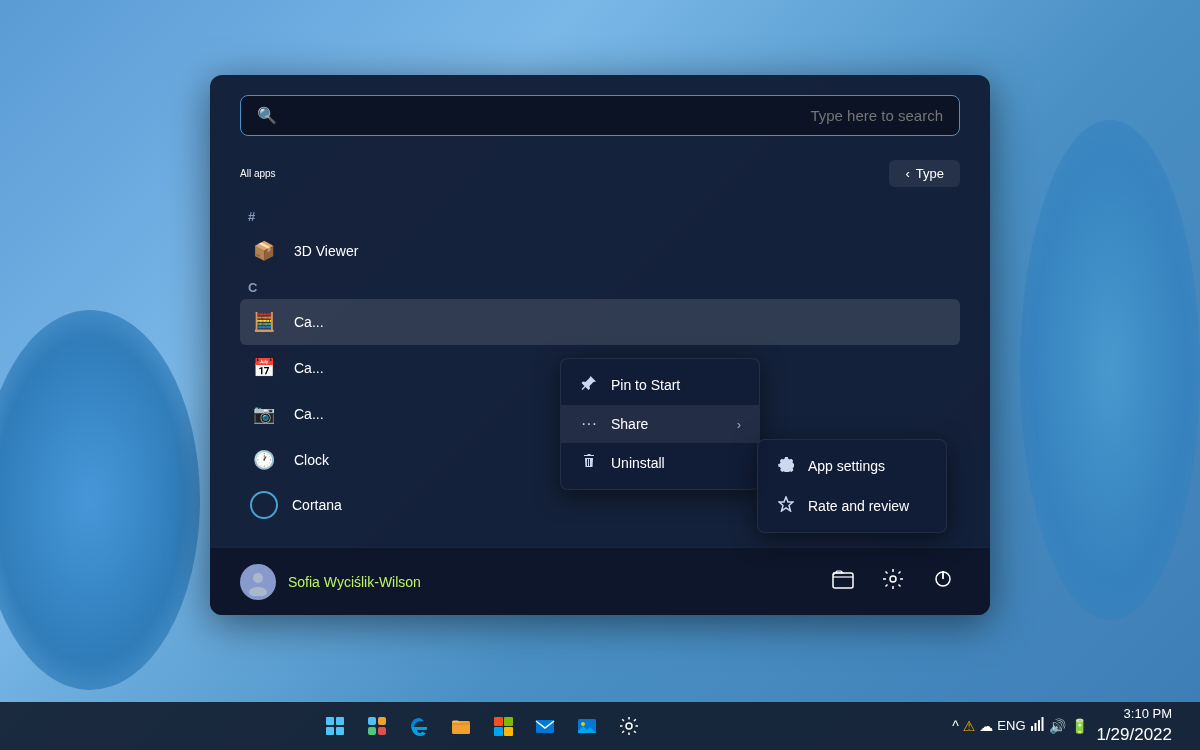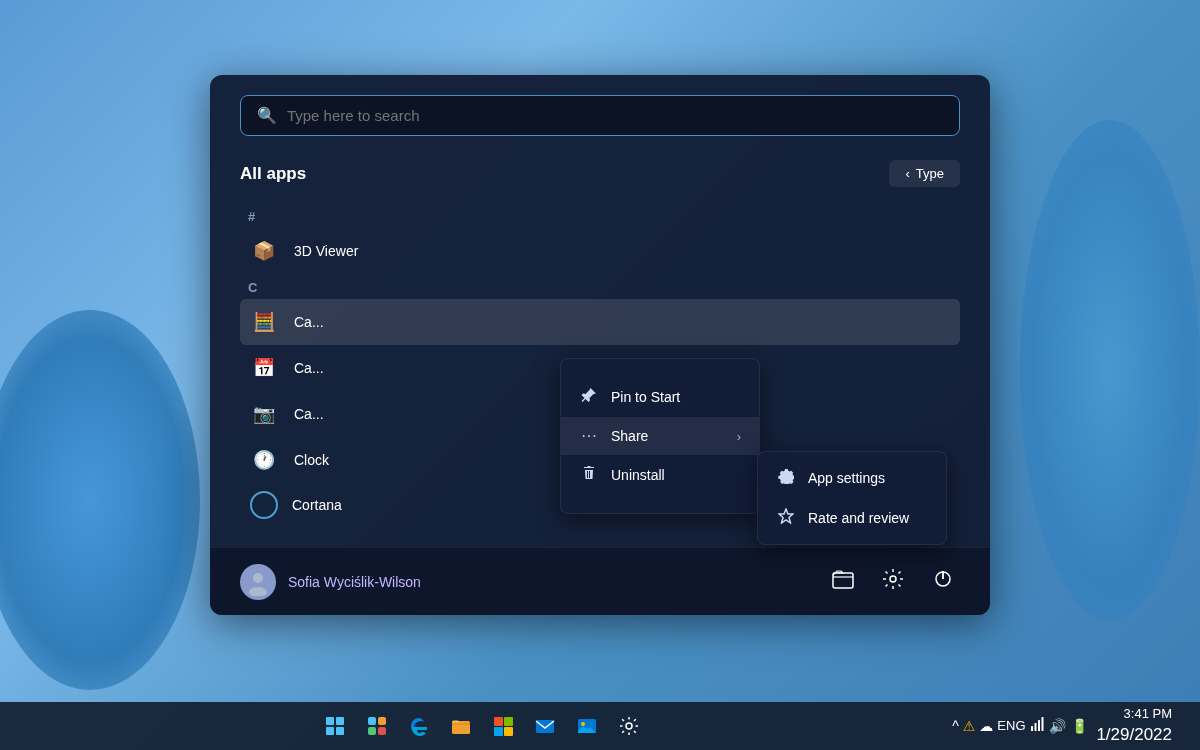--- a/index.html
+++ b/index.html
@@ -104,34 +104,35 @@
       margin-bottom: 24px;
     }
     .search-bar input {
       background: transparent;
       border: none;
       outline: none;
       color: #aab8cc;
       font-size: 15px;
       width: 100%;
       font-family: 'Segoe UI', Arial, sans-serif;
+      text-align: right;
     }
     .search-icon-char { color: #aab8cc; font-size: 16px; }
 
     
     .all-apps-header {
       display: flex;
       justify-content: space-between;
       align-items: center;
       margin-bottom: 16px;
     }
     .all-apps-title {
       color: white;
-      font-size: 17px;
-      font-weight: 700;
+      font-size: 10px;
+      font-weight: 400;
     }
     .back-btn {
       background: rgba(255,255,255,0.08);
       border: none;
       border-radius: 6px;
       color: white;
       font-size: 13px;
       padding: 6px 16px;
       cursor: pointer;
       display: flex;
@@ -169,21 +170,21 @@
       flex-shrink: 0;
     }
 
     
     .context-menu {
       position: absolute;
       left: 320px;
       top: 155px;
       background: rgba(18, 28, 55, 0.97);
       border-radius: 8px;
-      padding: 18px 0;
+      padding: 6px 0;
       min-width: 200px;
       box-shadow: 0 6px 24px rgba(0,0,0,0.5);
       z-index: 200;
       border: 1px solid rgba(255,255,255,0.08);
     }
     .context-menu-item {
       display: flex;
       align-items: center;
       gap: 12px;
       padding: 10px 18px;
@@ -235,21 +236,21 @@
       width: 36px;
       height: 36px;
       border-radius: 50%;
       background: #8899cc;
       overflow: hidden;
       display: flex;
       align-items: center;
       justify-content: center;
       font-size: 20px;
     }
-    .user-name { color: #c4b5fd; font-size: 14px; }
+    .user-name { color: #bef264; font-size: 14px; }
     .footer-actions { display: flex; gap: 16px; }
     .footer-btn {
       color: white;
       font-size: 20px;
       cursor: pointer;
       padding: 6px;
       border-radius: 6px;
     }
 
     
@@ -506,18 +507,18 @@
             <rect x="1" y="10" width="2" height="5" rx="0.5"></rect>
             <rect x="4.5" y="7" width="2" height="8" rx="0.5"></rect>
             <rect x="8" y="4" width="2" height="11" rx="0.5"></rect>
             <rect x="11.5" y="1" width="2" height="14" rx="0.5"></rect>
           </svg>
       </span>
       <span class="sys-icon">🔊</span>
       <span class="sys-icon">🔋</span>
     </div>
     <div class="taskbar-clock">
-      <div class="taskbar-clock-time">3:41 PM</div>
+      <div class="taskbar-clock-time">3:10 PM</div>
       <div class="taskbar-clock-date">1/29/2022</div>
     </div>
     <div style="width:8px;"></div>
   </div>
 </div>
 
 </body></html>

